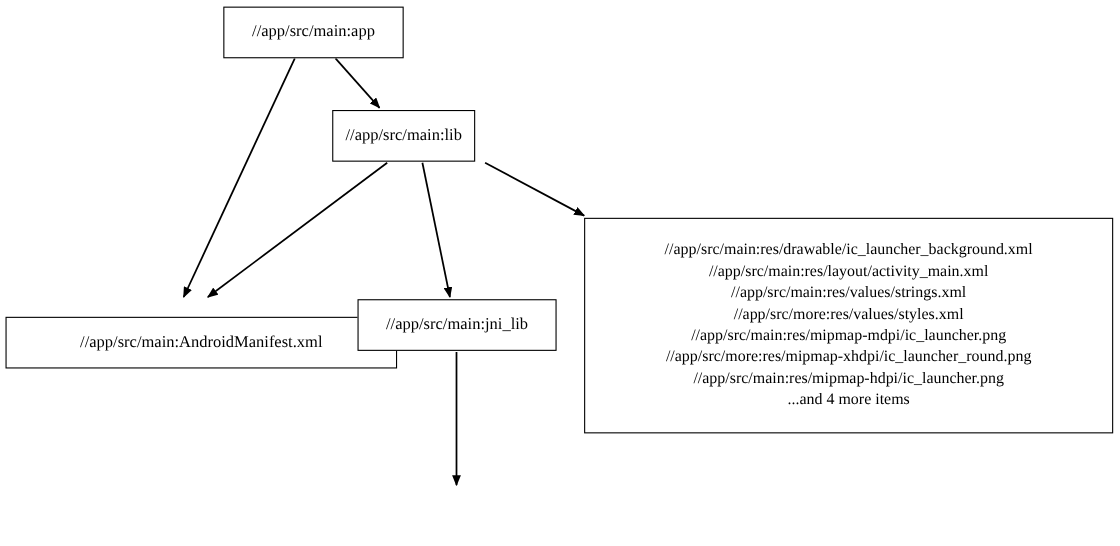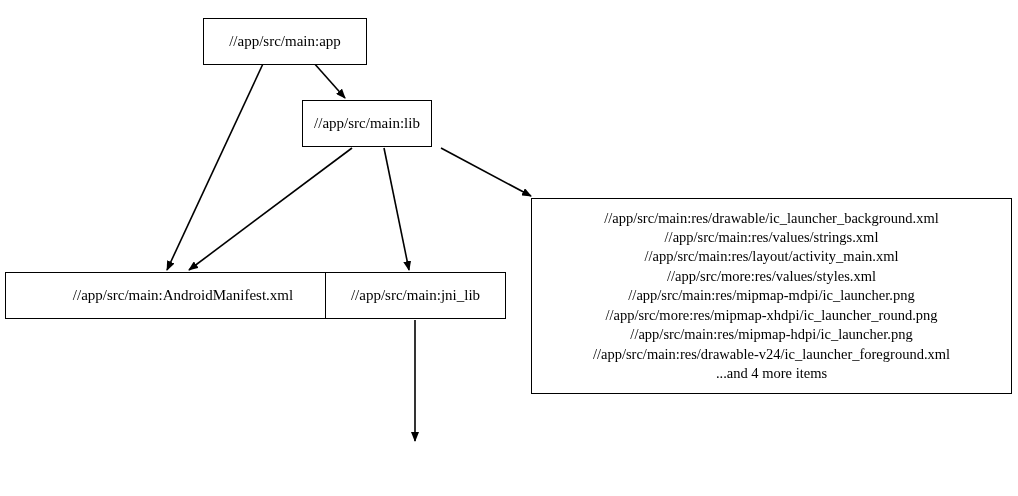--- a/index.html
+++ b/index.html
@@ -36,23 +36,23 @@
     text-align: center;
     color: #000000;
     font-size: 15px;
     line-height: 1.0;
     white-space: nowrap;
   }
   .node-label {
     display: block;
   }
   
-  #node-app        { left: 203px; top: 6px;   width: 164px; height: 47px; margin-top: 12px; }
+  #node-app        { left: 203px; top: 6px;   width: 164px; height: 47px; }
   #node-lib        { left: 302px; top: 100px; width: 130px; height: 47px; }
-  #node-manifest   { left: 5px;   top: 272px; width: 356px; height: 47px; }
+  #node-manifest   { left: 5px;   top: 288px; width: 356px; height: 47px; }
   #node-jni-lib    { left: 325px; top: 272px; width: 181px; height: 47px; }
   #node-cpp        { left: 281px; top: 443px; width: 270px; height: 47px; }
   #node-res-bundle {
     left: 531px; top: 198px; width: 481px; height: 196px;
     white-space: normal;
     align-items: center;
     font-size: 14.5px;
     line-height: 19.4px;
     padding: 2px 6px;
   }
@@ -101,24 +101,23 @@
   </div>
 
   <div class="node" id="node-jni-lib">
     <span class="node-label">//app/src/main:jni_lib</span>
   </div>
 
 
   <div class="node" id="node-res-bundle">
     <span class="node-label" id="res-bundle-lines">
         <span class="bundle-line">//app/src/main:res/drawable/ic_launcher_background.xml</span>
+        <span class="bundle-line">//app/src/main:res/layout/activity_main.xml</span>
         <span class="bundle-line">//app/src/main:res/values/strings.xml</span>
-        <span class="bundle-line">//app/src/main:res/layout/activity_main.xml</span>
         <span class="bundle-line">//app/src/more:res/values/styles.xml</span>
         <span class="bundle-line">//app/src/main:res/mipmap-mdpi/ic_launcher.png</span>
         <span class="bundle-line">//app/src/more:res/mipmap-xhdpi/ic_launcher_round.png</span>
         <span class="bundle-line">//app/src/main:res/mipmap-hdpi/ic_launcher.png</span>
-        <span class="bundle-line">//app/src/main:res/drawable-v24/ic_launcher_foreground.xml</span>
         <span class="bundle-line">...and 4 more items</span>
       </span>
   </div>
 
 </div>
 
 </body></html>

